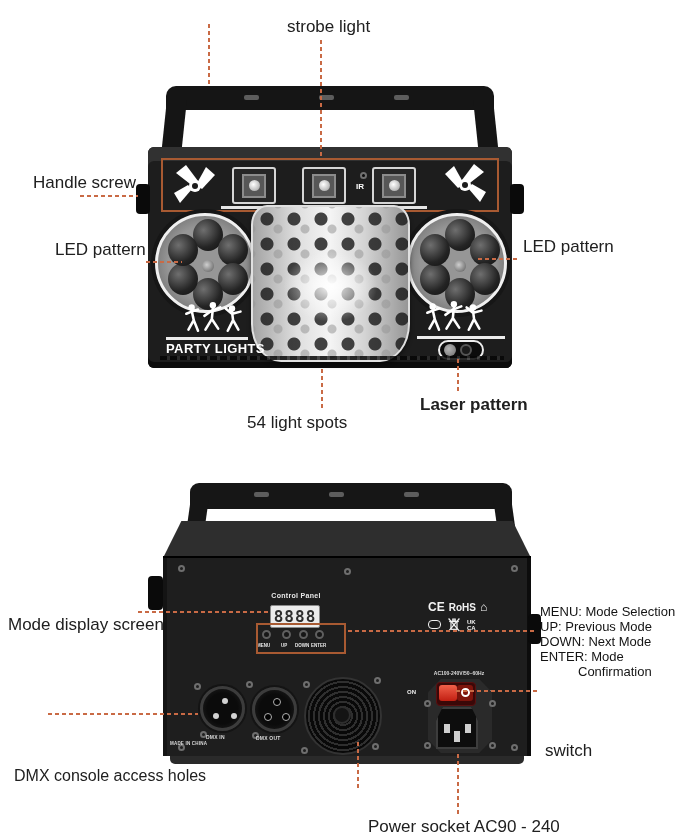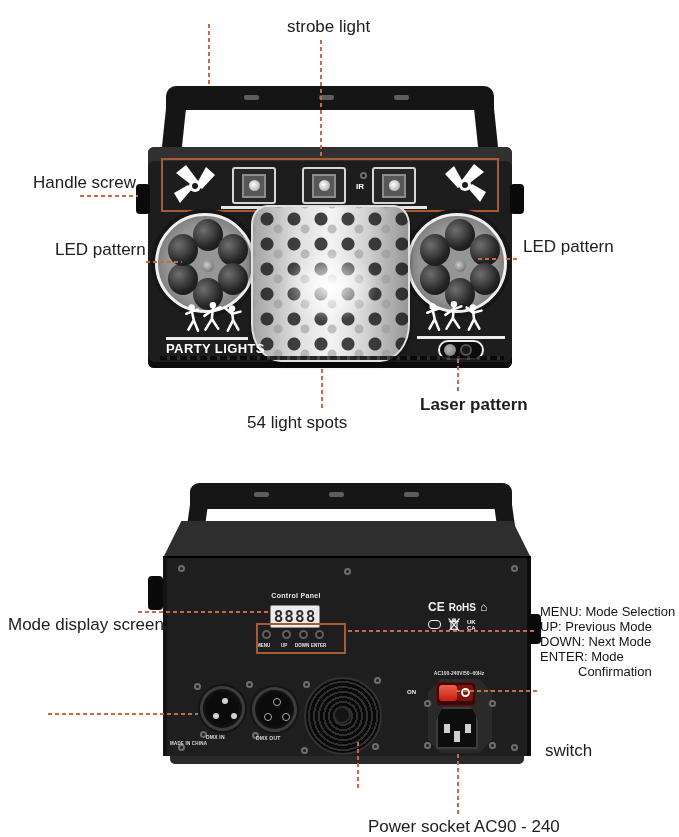--- a/index.html
+++ b/index.html
@@ -338,17 +338,18 @@
   <div class="dh" style="left:138px;top:611px;width:130px;"></div>
   <div class="dh" style="left:348px;top:630px;width:188px;"></div>
   <div class="lbl sm" style="left:540px;top:596px;">MENU: Mode Selection</div>
   <div class="lbl sm" style="left:540px;top:611px;">UP: Previous Mode</div>
   <div class="lbl sm" style="left:540px;top:626px;">DOWN: Next Mode</div>
   <div class="lbl sm" style="left:540px;top:641px;">ENTER: Mode</div>
   <div class="lbl sm" style="left:578px;top:656px;">Confirmation</div>
   <div class="dh" style="left:456px;top:690px;width:84px;"></div>
   <div class="lbl" style="left:545px;top:709px;margin-top:32px;">switch</div>
   <div class="dh" style="left:48px;top:713px;width:150px;"></div>
+  <div class="lbl md" style="left:14px;top:767px;">DMX console access holes</div>
   <div class="dv" style="left:357px;top:742px;height:48px;"></div>
   <div class="dv" style="left:457px;top:754px;height:60px;"></div>
   <div class="lbl" style="left:368px;top:817px;">Power socket AC90 - 240</div>
 
 </div>
 
 </body></html>

